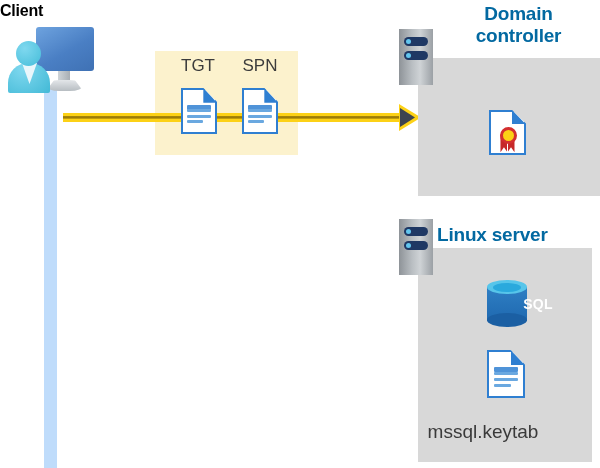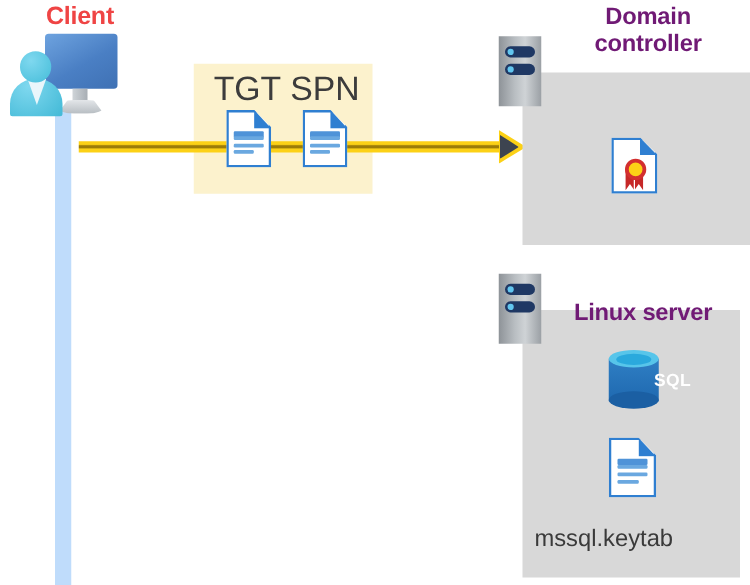--- a/index.html
+++ b/index.html
@@ -28,24 +28,24 @@
     width: 13px;
     height: 380px;
     background: #bfdcfb;
   }
 
   
   .client-title {
     left: 0px;
     top: 2px;
     width: 128px;
-    text-align: center;
-    font-size: 20px;
+    text-align: left;
+    font-size: 16px;
     font-weight: bold;
-    color: #ef4444;
+    color: #000000;
     letter-spacing: -0.2px;
   }
 
   
   .client-icon {
     left: 8px;
     top: 27px;
     width: 90px;
     height: 66px;
   }
@@ -101,21 +101,21 @@
   
   .token-box {
     left: 155px;
     top: 51px;
     width: 143px;
     height: 104px;
     background: #fcf2cd;
   }
   .token-label {
     top: 56px;
-    font-size: 27px;
+    font-size: 17px;
     color: #3c3c3c;
     text-align: center;
     width: 56px;
   }
   .token-label.tgt { left: 170px; }
   .token-label.spn { left: 232px; }
 
   
   .doc {
     position: absolute;
@@ -231,35 +231,34 @@
     background: #62c6ef;
   }
   .tower-dc { left: 399px; top: 29px; }
   .tower-linux { left: 399px; top: 219px; }
 
   
   .panel-title {
     position: absolute;
     font-size: 19px;
     font-weight: bold;
-    color: #701a75;
+    color: #0369a1;
     line-height: 1.15;
     letter-spacing: -0.2px;
   }
   .title-dc {
     left: 437px;
     top: 3px;
     width: 163px;
     text-align: center;
   }
   .title-linux {
     left: 437px;
-    top: 240px;
+    top: 224px;
     width: 155px;
-    text-align: center;
   }
 
   
   .cert {
     position: absolute;
     left: 489px;
     top: 110px;
     width: 37px;
     height: 45px;
   }

